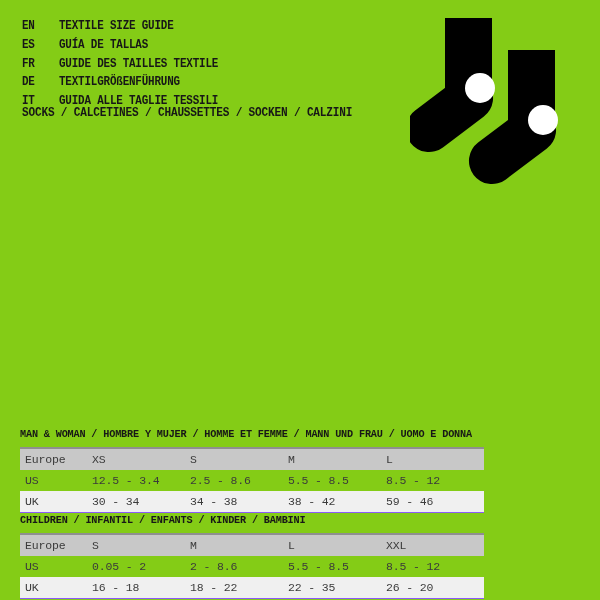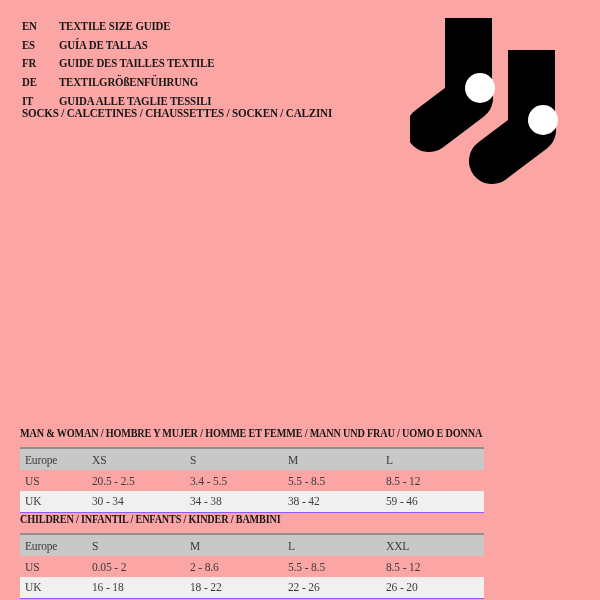--- a/index.html
+++ b/index.html
@@ -1,22 +1,22 @@
 <!DOCTYPE html>
 <html><head>
 <meta charset="utf-8">
 <style>
   * { margin: 0; padding: 0; box-sizing: border-box; }
   html, body { background: #ffffff; }
   .canvas {
     position: relative;
     width: 600px;
     height: 600px;
-    background: #fca5a5;
-    font-family: Liberation Serif, serif;
+    background: #84cc16;
+    font-family: Liberation Mono, monospace;
     color: #171717;
     overflow: hidden;
   }
   .condensed {
     transform: scaleX(0.88);
     transform-origin: 0 50%;
     white-space: nowrap;
   }
   
   .lang-list { position: absolute; left: 22px; top: 17px; }
@@ -144,22 +144,22 @@
           <th>Europe</th>
           <th>XS</th>
           <th>S</th>
           <th>M</th>
           <th>L</th>
         </tr>
       </thead>
       <tbody>
         <tr class="row-us">
           <td>US</td>
-          <td>20.5 - 2.5</td>
-          <td>3.4 - 5.5</td>
+          <td>12.5 - 3.4</td>
+          <td>2.5 - 8.6</td>
           <td>5.5 - 8.5</td>
           <td>8.5 - 12</td>
         </tr>
         <tr class="row-uk">
           <td>UK</td>
           <td>30 - 34</td>
           <td>34 - 38</td>
           <td>38 - 42</td>
           <td>59 - 46</td>
         </tr>
@@ -191,20 +191,20 @@
           <td>US</td>
           <td>0.05 - 2</td>
           <td>2 - 8.6</td>
           <td>5.5 - 8.5</td>
           <td>8.5 - 12</td>
         </tr>
         <tr class="row-uk">
           <td>UK</td>
           <td>16 - 18</td>
           <td>18 - 22</td>
-          <td>22 - 26</td>
+          <td>22 - 35</td>
           <td>26 - 20</td>
         </tr>
       </tbody>
     </table>
   </section>
 
 </div>
 
 </body></html>

